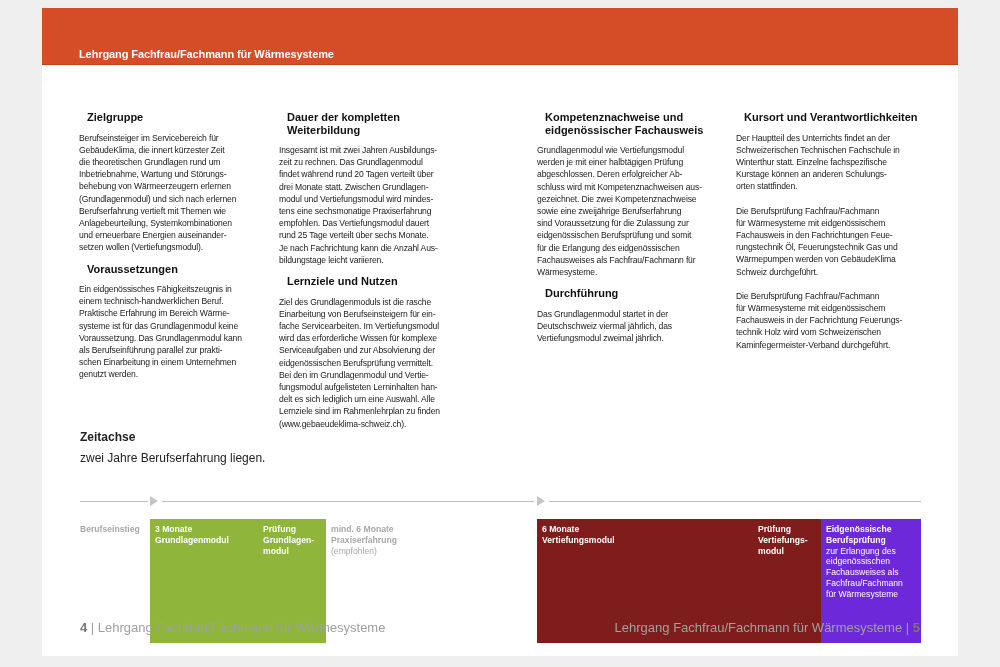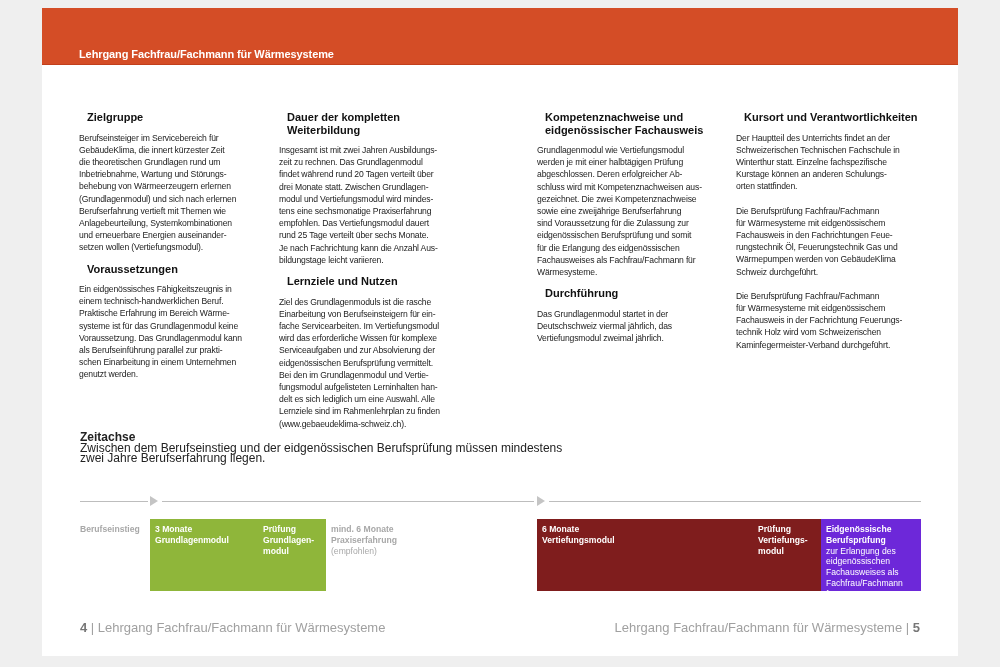--- a/index.html
+++ b/index.html
@@ -72,21 +72,21 @@
       position: absolute;
       top: 488px;
       width: 0; height: 0;
       border-top: 5px solid transparent;
       border-bottom: 5px solid transparent;
       border-left: 8px solid #c4c4c4;
     }
     .block {
       position: absolute;
       top: 511px;
-      height: 72px;
+      height: 124px;
     }
     .blk-label {
       position: absolute;
       font-size: 8.6px;
       line-height: 10.8px;
       font-weight: bold;
     }
     .blk-label .sub { font-weight: normal; }
     .white { color: #ffffff; }
     .grey { color: #a8a8a8; }
@@ -232,21 +232,21 @@
         <span>Fachausweis in der Fachrichtung Feuerungs-</span><br>
         <span>technik Holz wird vom Schweizerischen</span><br>
         <span>Kaminfegermeister-Verband durchgeführt.</span>
       </p>
     </div>
   </div>
 
   <div class="zeit">
     <div class="zt">Zeitachse</div>
     <div>
-      <span>Zwischen dem Berufseinstieg und der eidgenössischen Berufsprüfung müssen mindestens</span><br>
+      <br>
       <span>zwei Jahre Berufserfahrung liegen.</span>
     </div>
   </div>
 
   <div class="tl-line" style="left:38px; width:68px;"></div>
   <div class="tl-arrow" style="left:108px;"></div>
   <div class="tl-line" style="left:120px; width:372px;"></div>
   <div class="tl-arrow" style="left:495px;"></div>
   <div class="tl-line" style="left:507px; width:372px;"></div>
 

